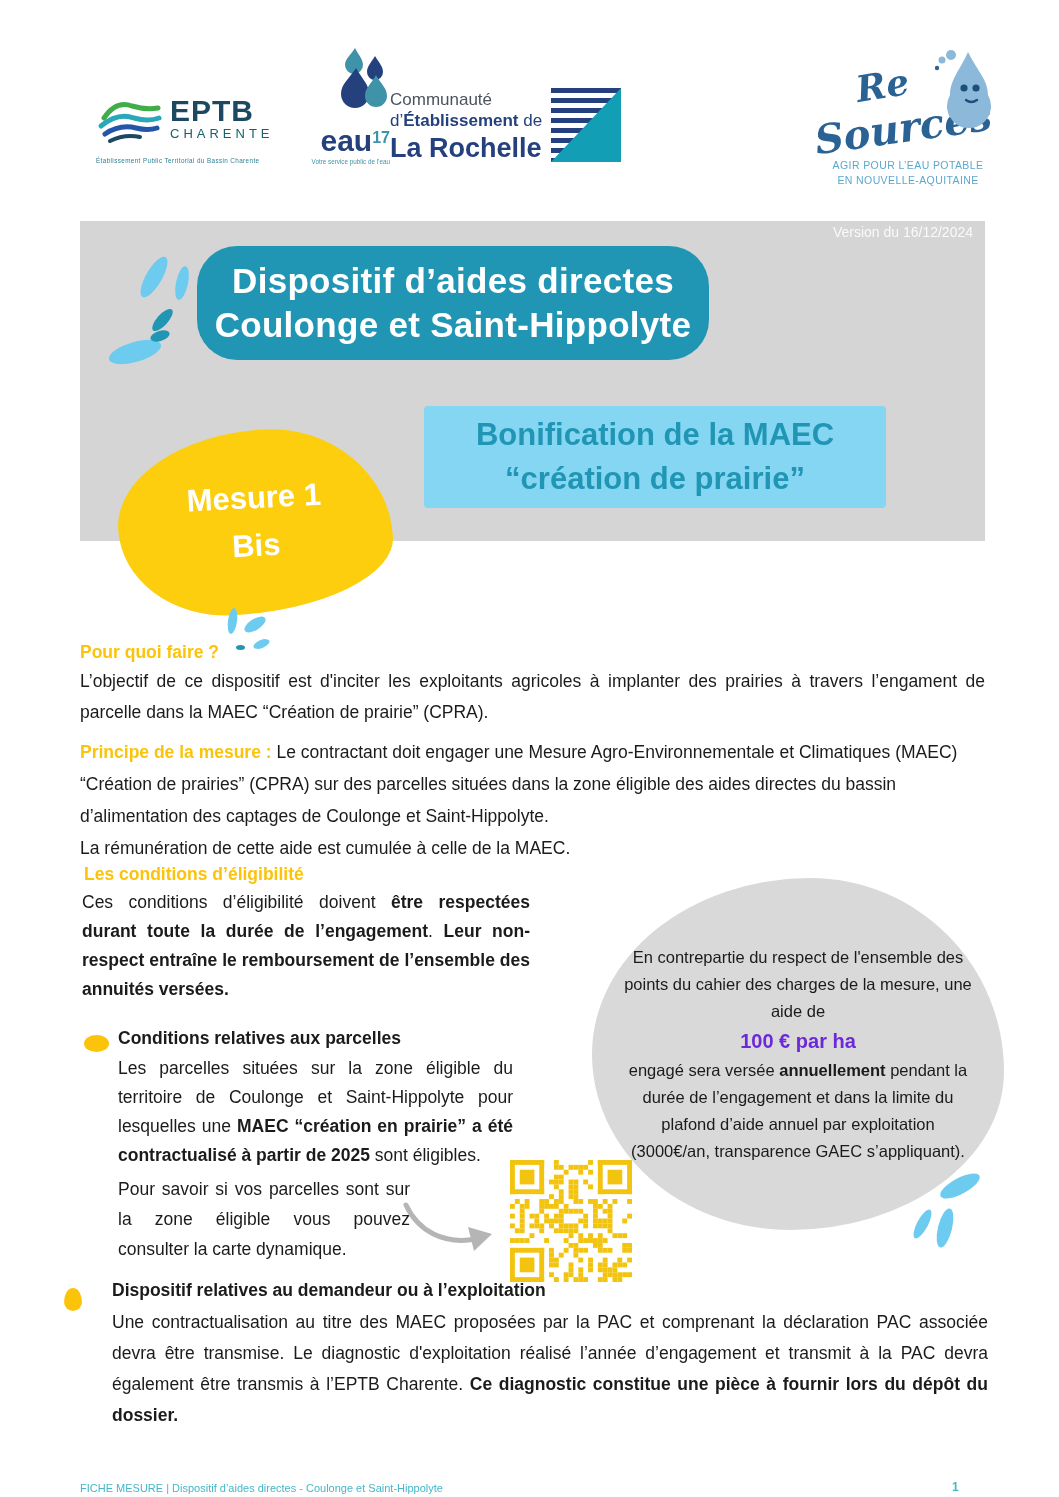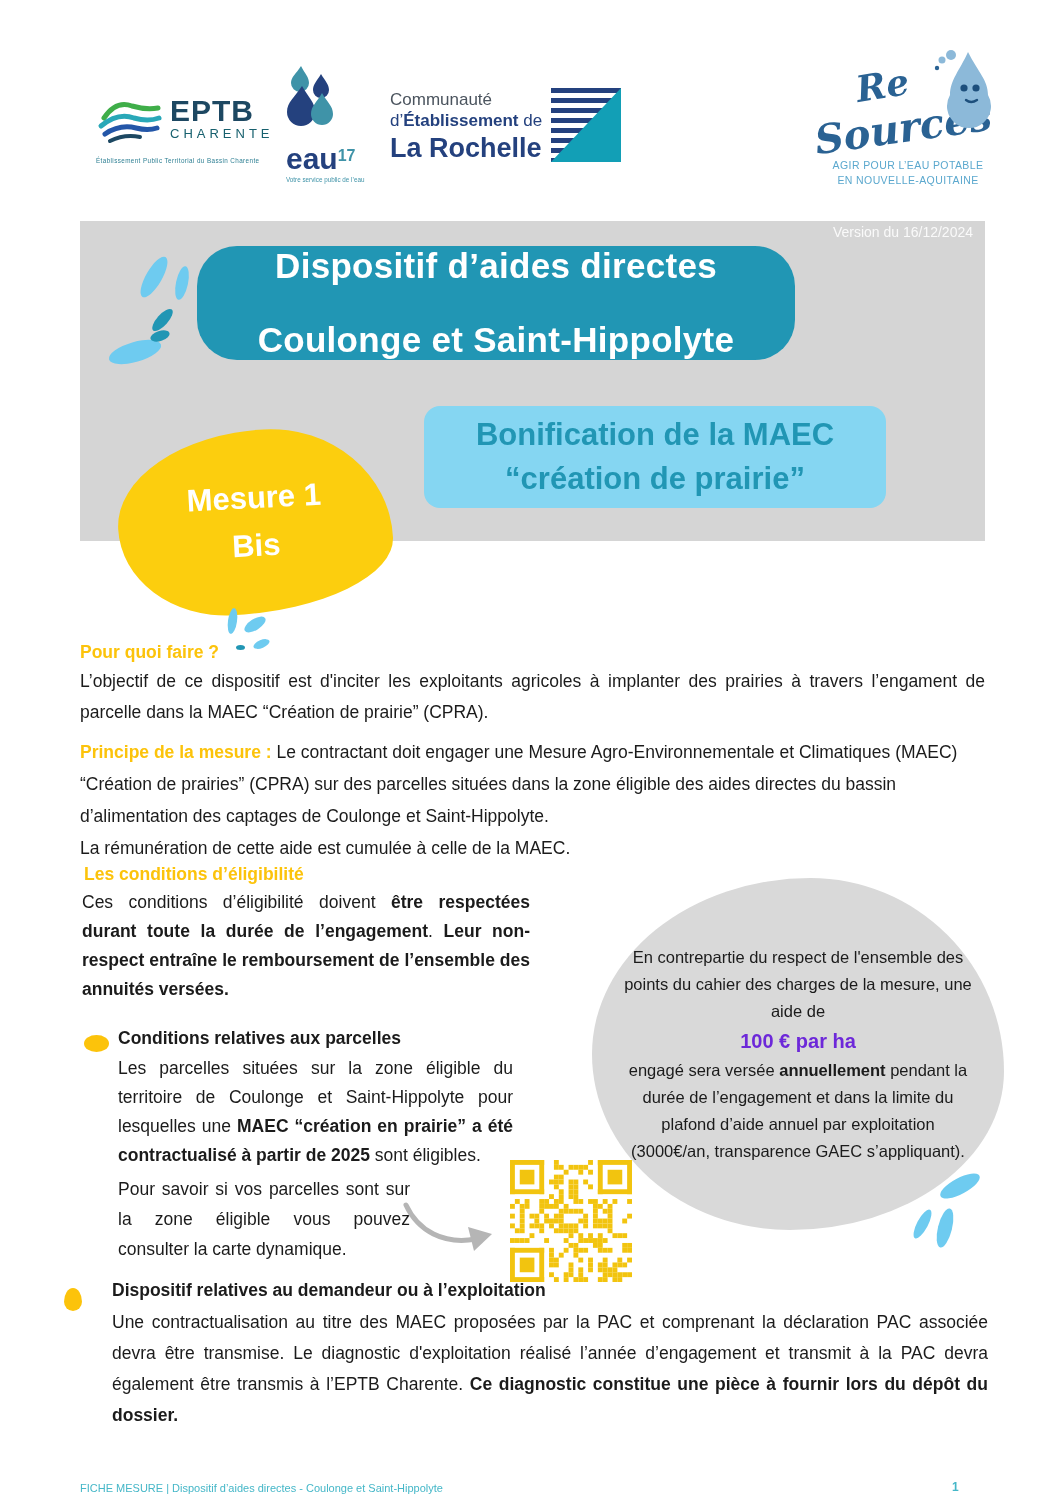--- a/index.html
+++ b/index.html
@@ -26,21 +26,21 @@
   .rs-tag{font-size:10.5px;color:#5ba8ce;letter-spacing:.4px;line-height:15px;text-align:center;}
   
   .gray-panel{background:#d5d5d5;}
   .version{font-size:14px;color:rgba(255,255,255,.88);}
   .banner{
     background:#2196b4;border-radius:40px;color:#ffffff;
     display:flex;flex-direction:column;align-items:center;justify-content:center;gap:4px;
     font-weight:700;font-size:35px;letter-spacing:.3px;text-align:center;
   }
   .subtitle-box{
-    background:#85d6f2;border-radius:16px;color:#2196b4;
+    background:#85d6f2;border-radius:4px;color:#2196b4;
     display:flex;flex-direction:column;align-items:center;justify-content:center;
     font-weight:700;font-size:31px;text-align:center;line-height:44px;
   }
   .blob-yellow{
     background:#fcce0e;border-radius:55% 45% 60% 40% / 50% 62% 38% 50%;
     transform:rotate(-3deg);
     display:flex;flex-direction:column;align-items:center;justify-content:center;
     color:#ffffff;font-weight:700;font-size:31px;line-height:48px;text-align:center;
   }
   .petal{position:absolute;border-radius:50%;}
@@ -74,21 +74,21 @@
       <path d="M9 40 Q24 30 40 34 Q52 37 61 34" stroke="#2356a8" fill="none" stroke-width="5" stroke-linecap="round"></path>
       <path d="M14 47 Q28 40 44 43" stroke="#1d4862" fill="none" stroke-width="4" stroke-linecap="round"></path>
     </svg>
     <div class="abs" style="left:74px;top:8px;">
       <div class="eptb-title">EPTB</div>
       <div class="eptb-sub">CHARENTE</div>
     </div>
     <div class="abs eptb-tag" style="left:0;top:66px;">Établissement Public Territorial du Bassin Charente</div>
   </div>
 
-  <div class="abs" style="left:286px;top:50px;width:104px;text-align:left;">
+  <div class="abs" style="left:286px;top:32px;width:104px;text-align:right;">
     <svg width="50" height="74" viewBox="0 0 50 74">
       <path d="M15 0 C19 8 23 11 23 17 A9 9 0 1 1 5 17 C5 11 10 8 15 0 Z" fill="#3f93a8"></path>
       <path d="M35 8 C39 15 43 18 43 24 A8 8 0 1 1 27 24 C27 18 31 15 35 8 Z" fill="#24417e"></path>
       <path d="M16 20 C22 31 29 36 29 46 A14 14 0 1 1 1 46 C1 36 9 31 16 20 Z" fill="#24417e"></path>
       <path d="M36 27 C41 36 47 40 47 48 A11 11 0 1 1 25 48 C25 40 31 36 36 27 Z" fill="#3f93a8"></path>
     </svg>
     <div>
       <span class="eau-word">eau</span><span class="eau-exp">17</span>
     </div>
     <div class="eau-tag">Votre service public de l’eau</div>
@@ -126,21 +126,21 @@
   <div class="abs version" style="left:80px;top:208px;width:893px;text-align:right;">Version du 16/12/2024</div>
 
   <div>
     <div class="petal c-lblue" style="left:146px;top:238px;width:16px;height:46px;transform:rotate(30deg);"></div>
     <div class="petal c-lblue" style="left:176px;top:250px;width:12px;height:34px;transform:rotate(12deg);"></div>
     <div class="petal c-teal" style="left:157px;top:290px;width:11px;height:28px;transform:rotate(42deg);"></div>
     <div class="petal c-lblue" style="left:108px;top:326px;width:54px;height:20px;transform:rotate(-16deg);"></div>
     <div class="petal c-teal" style="left:150px;top:315px;width:20px;height:10px;transform:rotate(-18deg);"></div>
   </div>
 
-  <div class="abs banner" style="left:197px;top:230px;width:598px;height:114px;justify-content:space-between;">
+  <div class="abs banner" style="left:197px;top:230px;width:512px;height:114px;">
     <div>Dispositif d’aides directes</div>
     <div>Coulonge et Saint-Hippolyte</div>
   </div>
 
   <div class="abs subtitle-box" style="left:424px;top:390px;width:462px;height:102px;">
     <div>Bonification de la MAEC</div>
     <div>“création de prairie”</div>
   </div>
 
   <div class="abs blob-yellow" style="left:118px;top:414px;width:274px;height:184px;">

